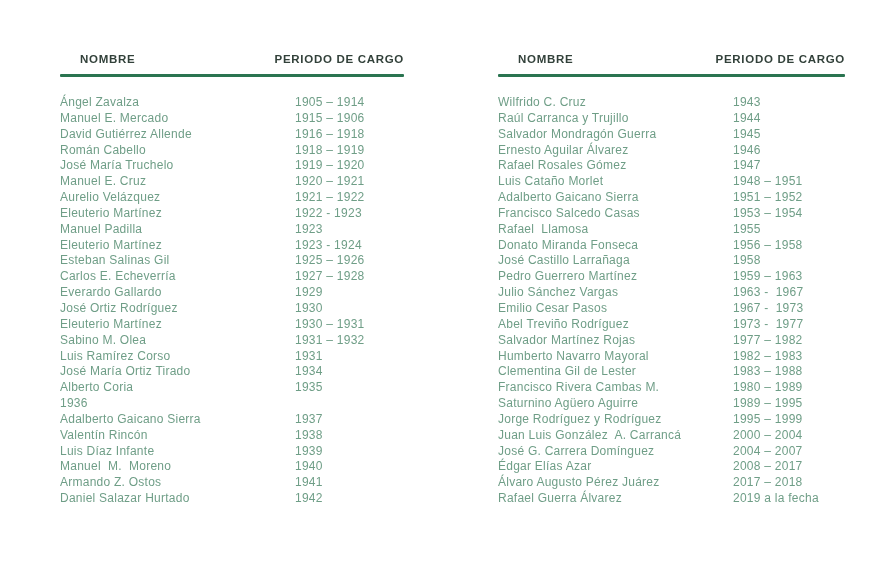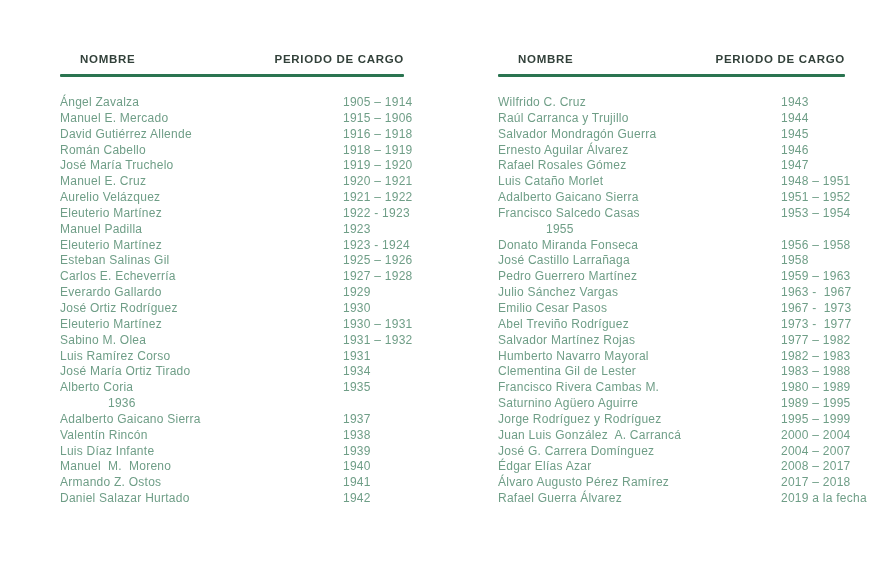--- a/index.html
+++ b/index.html
@@ -36,21 +36,21 @@
   }
   .rows { margin-top: 18px; }
   .row {
     display: flex;
     font-size: 12px;
     line-height: 15.85px;
     letter-spacing: 0.25px;
     color: #6f9e87;
   }
   .row .name   { width: 235px; flex: none; white-space: pre; }
-  .row .period { white-space: pre; margin-left: 48px; }
+  .row .period { white-space: pre; }
 </style>
 </head>
 <body>
 
 <div class="col-table left">
   <div class="tbl-header">
     <span>NOMBRE</span>
     <span>PERIODO DE CARGO</span>
   </div>
   <div class="rule"></div>
@@ -229,20 +229,21 @@
         <span class="name">Adalberto Gaicano Sierra</span>
         <span class="period">1951 – 1952</span>
       </div>
 
       <div class="row">
         <span class="name">Francisco Salcedo Casas</span>
         <span class="period">1953 – 1954</span>
       </div>
 
       <div class="row">
+        <span class="name">Rafael  Llamosa</span>
         <span class="period">1955</span>
       </div>
 
       <div class="row">
         <span class="name">Donato Miranda Fonseca</span>
         <span class="period">1956 – 1958</span>
       </div>
 
       <div class="row">
         <span class="name">José Castillo Larrañaga</span>
@@ -308,21 +309,21 @@
         <span class="name">José G. Carrera Domínguez</span>
         <span class="period">2004 – 2007</span>
       </div>
 
       <div class="row">
         <span class="name">Édgar Elías Azar</span>
         <span class="period">2008 – 2017</span>
       </div>
 
       <div class="row">
-        <span class="name">Álvaro Augusto Pérez Ramírez</span>
+        <span class="name">Álvaro Augusto Pérez Juárez</span>
         <span class="period">2017 – 2018</span>
       </div>
 
       <div class="row">
         <span class="name">Rafael Guerra Álvarez</span>
         <span class="period">2019 a la fecha</span>
       </div>
     </div>
 </div>
 

